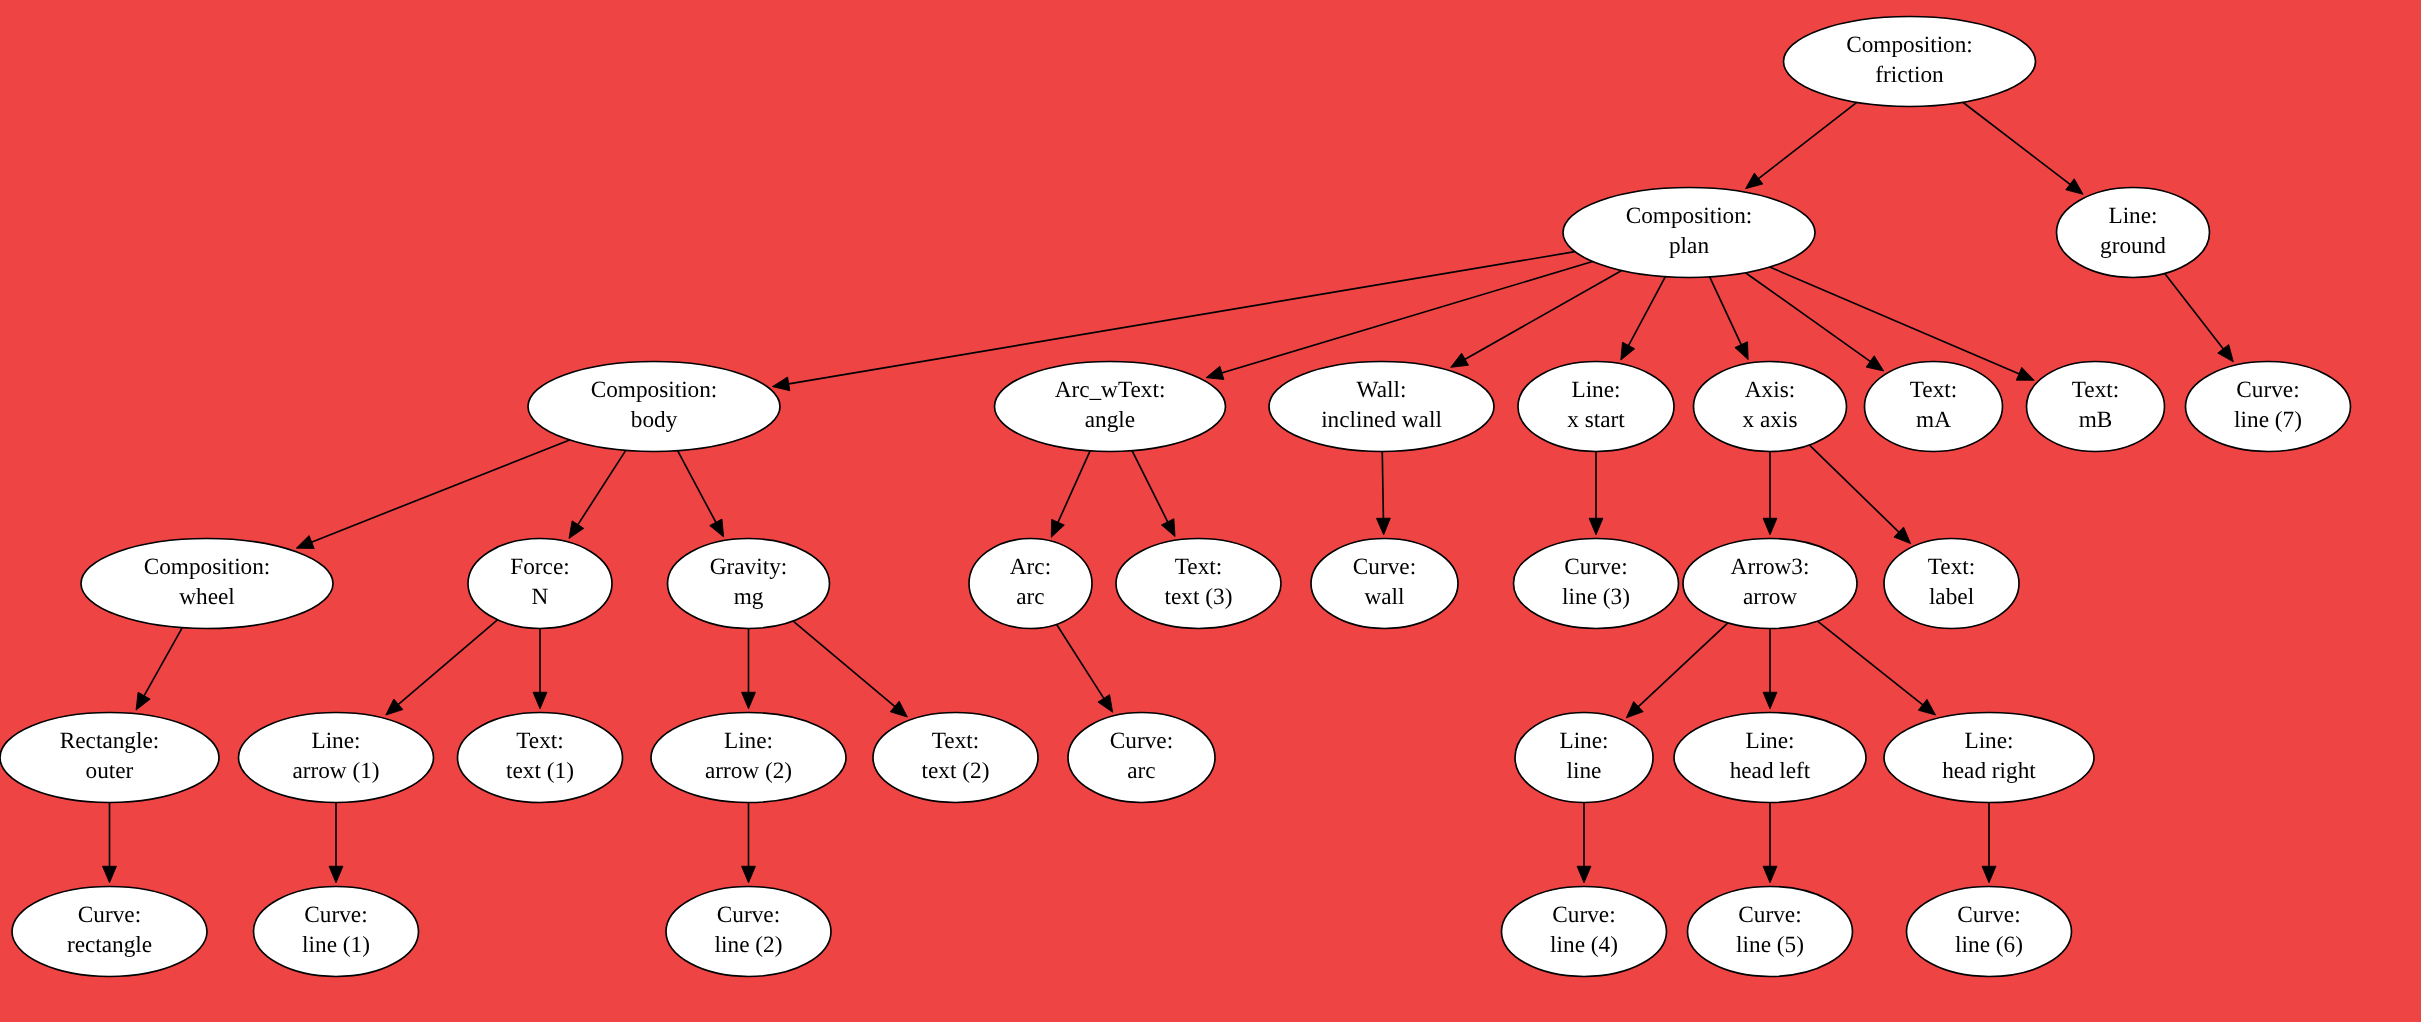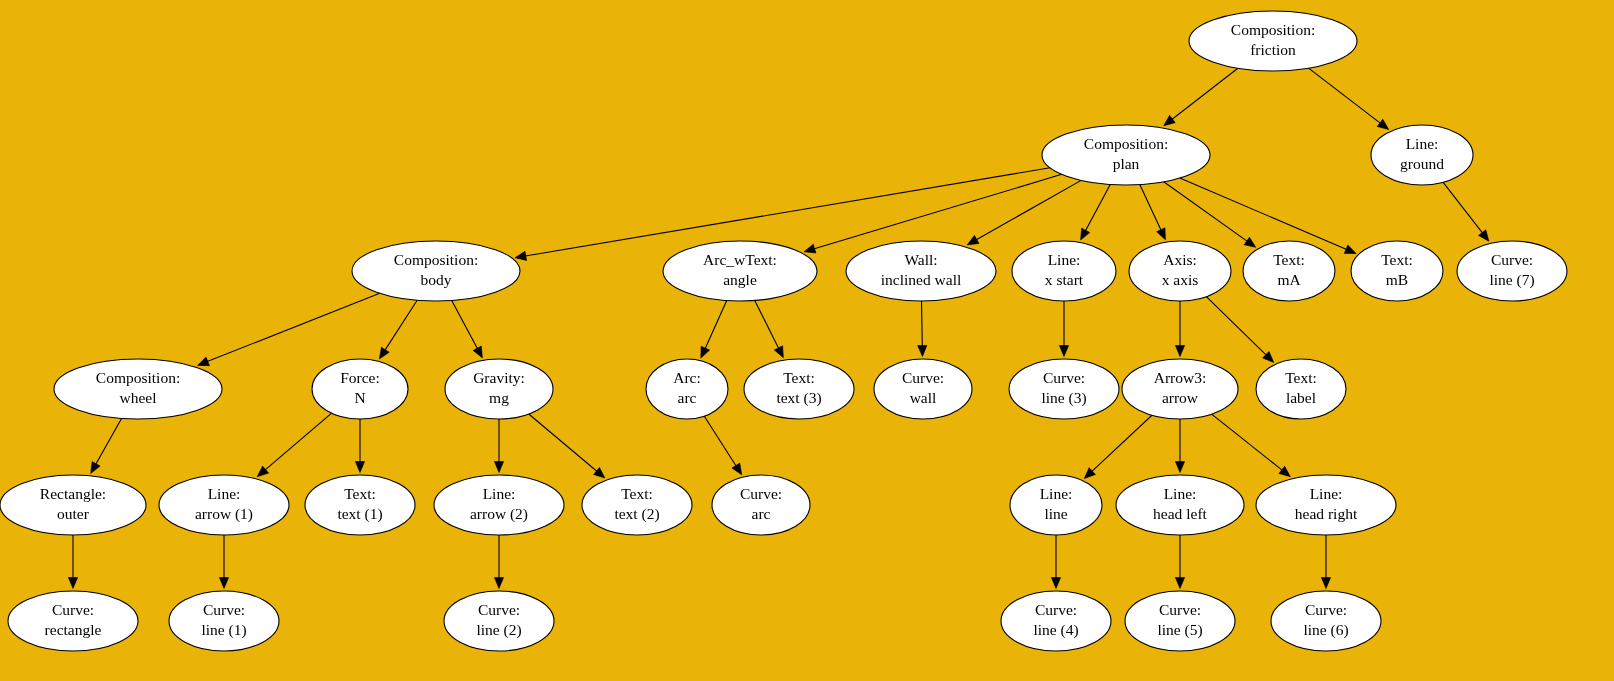--- a/index.html
+++ b/index.html
@@ -4,21 +4,21 @@
 <style>
   html, body {
     margin: 0;
     padding: 0;
     background: #ffffff;
   }
   #graph-root {
     position: relative;
     width: 1614px;
     height: 681px;
-    background: #eab308;
+    background: #ef4444;
     font-family: "Liberation Serif", "DejaVu Serif", serif;
     overflow: hidden;
   }
   svg.graph-canvas {
     display: block;
     width: 1614px;
     height: 681px;
   }
   .node-ellipse {
     fill: #ffffff;

